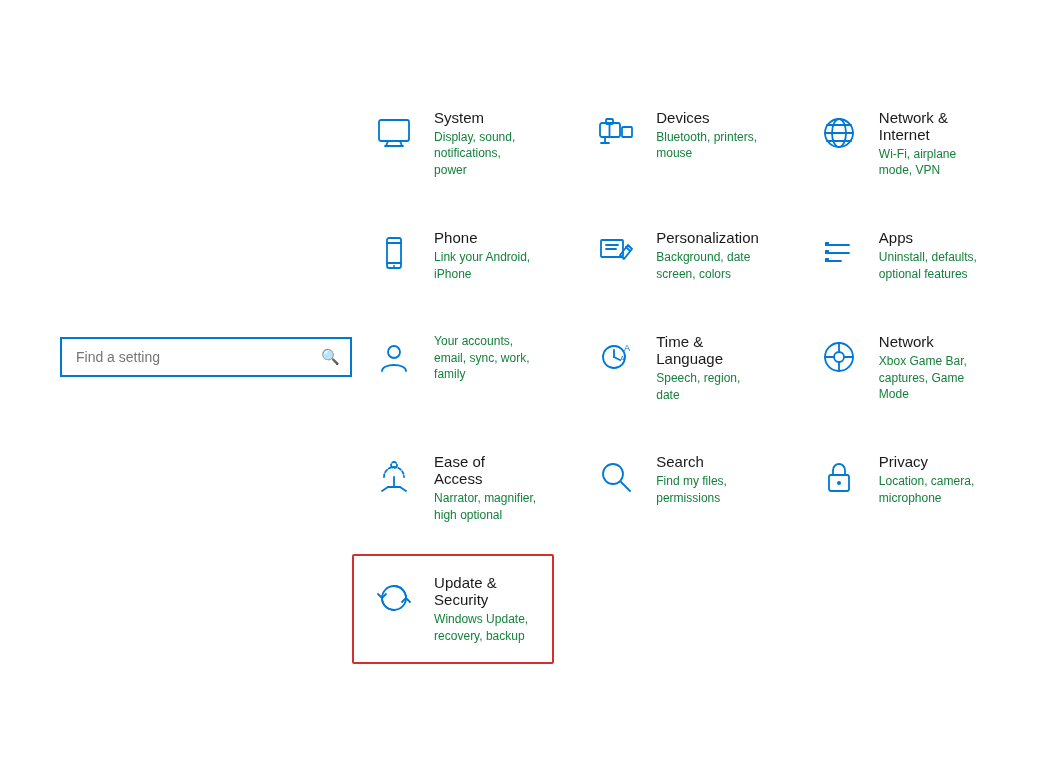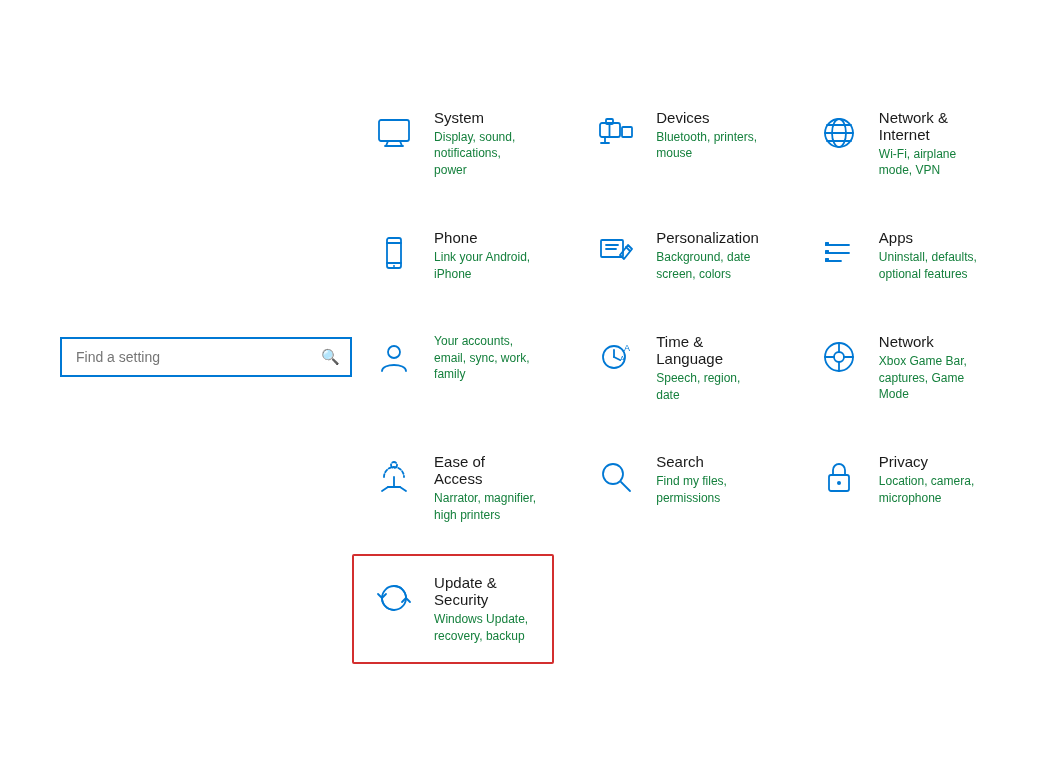--- a/index.html
+++ b/index.html
@@ -265,21 +265,21 @@
           <circle cx="18" cy="6" r="3" stroke-dasharray="4,2"></circle>
           <path d="M8 18 A10 10 0 0 1 28 18" stroke-dasharray="3,2"></path>
           <path d="M18 18 L18 28"></path>
           <path d="M12 28 L18 28 L24 28"></path>
           <path d="M6 32 L12 28"></path>
           <path d="M30 32 L24 28"></path>
         </svg>
       </div>
       <div class="setting-text">
         <span class="setting-title">Ease of Access</span>
-        <span class="setting-desc">Narrator, magnifier, high printers</span>
+        <span class="setting-desc">Narrator, magnifier, high optional</span>
       </div>
     </div>
 
     <div class="setting-item">
       <div class="setting-icon">
         <svg viewBox="0 0 36 36">
           <circle cx="15" cy="15" r="10"></circle>
           <line x1="23" y1="23" x2="32" y2="32"></line>
         </svg>
       </div>

